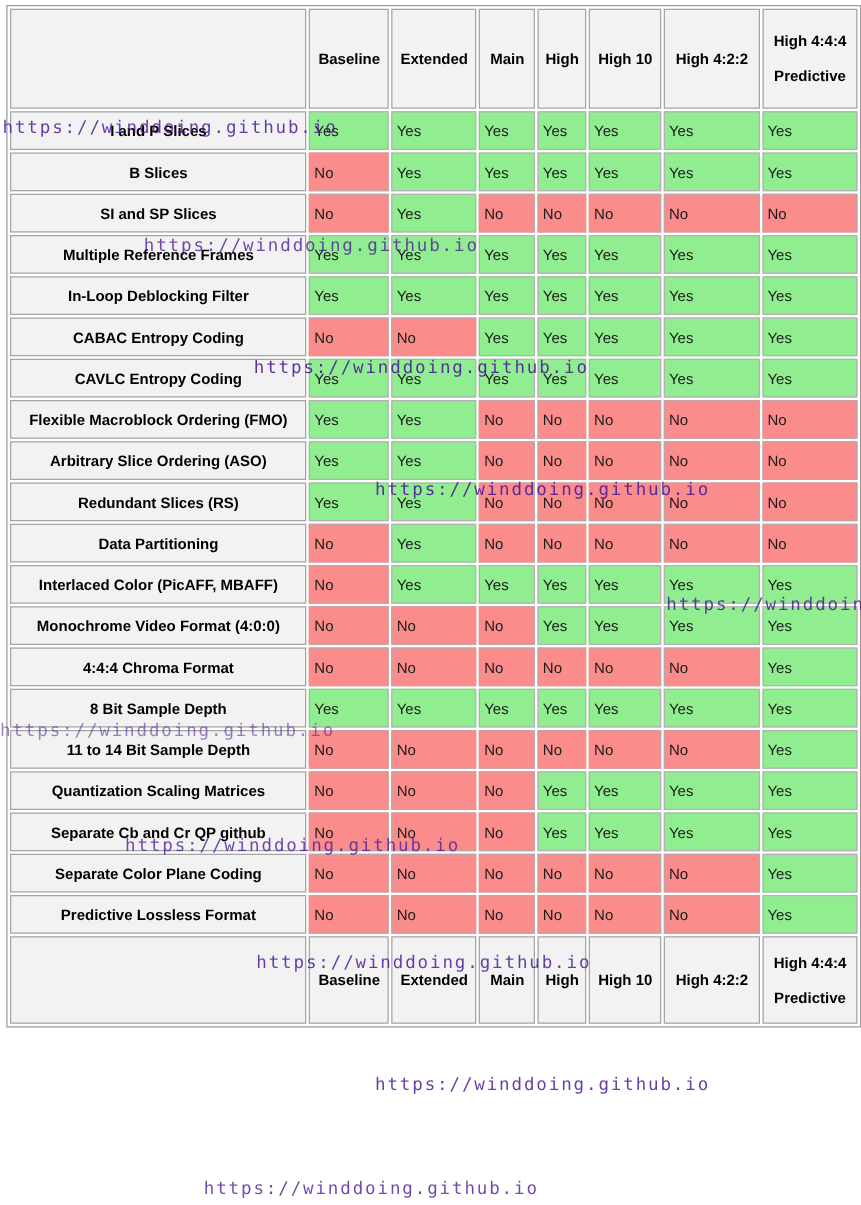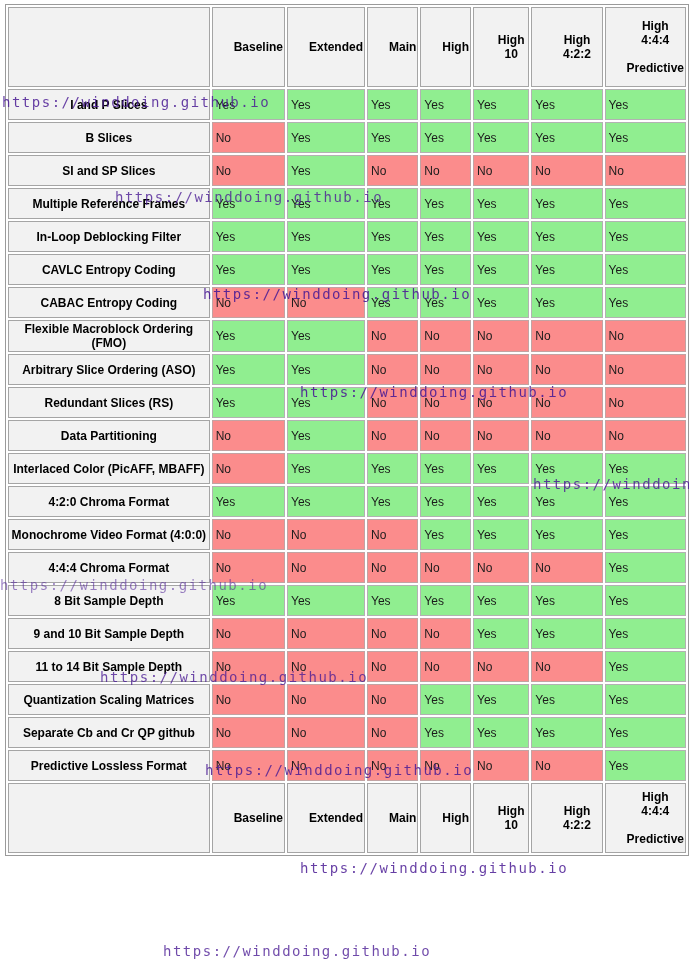--- a/index.html
+++ b/index.html
@@ -23,21 +23,20 @@
     overflow:hidden;
   }
   td.corner{background:var(--hdr-bg,#f4f4f4);}
   td.hdr{
     background:var(--hdr-bg,#f2f2f2);
     color:#000;
     font-weight:bold;
     font-size:12px;
     text-align:center;
     vertical-align:middle;
-    padding-left:21px;
   }
   td.hdr .l2{margin-top:14px;}
   td.feat{
     background:var(--hdr-bg,#f2f2f2);
     color:#000;
     font-weight:bold;
     font-size:12px;
     text-align:center;
     vertical-align:middle;
     height:16px;
@@ -150,40 +149,40 @@
           <td class="feat">In-Loop Deblocking Filter</td>
           <td class="val yes">Yes</td>
           <td class="val yes">Yes</td>
           <td class="val yes">Yes</td>
           <td class="val yes">Yes</td>
           <td class="val yes">Yes</td>
           <td class="val yes">Yes</td>
           <td class="val yes">Yes</td>
         </tr>
         <tr>
+          <td class="feat">CABAC Entropy Coding</td>
+          <td class="val no">No</td>
+          <td class="val no">No</td>
+          <td class="val yes">Yes</td>
+          <td class="val yes">Yes</td>
+          <td class="val yes">Yes</td>
+          <td class="val yes">Yes</td>
+          <td class="val yes">Yes</td>
+        </tr>
+        <tr>
           <td class="feat">CAVLC Entropy Coding</td>
           <td class="val yes">Yes</td>
           <td class="val yes">Yes</td>
           <td class="val yes">Yes</td>
           <td class="val yes">Yes</td>
           <td class="val yes">Yes</td>
           <td class="val yes">Yes</td>
           <td class="val yes">Yes</td>
         </tr>
         <tr>
-          <td class="feat">CABAC Entropy Coding</td>
-          <td class="val no">No</td>
-          <td class="val no">No</td>
-          <td class="val yes">Yes</td>
-          <td class="val yes">Yes</td>
-          <td class="val yes">Yes</td>
-          <td class="val yes">Yes</td>
-          <td class="val yes">Yes</td>
-        </tr>
-        <tr>
           <td class="feat">Flexible Macroblock Ordering (FMO)</td>
           <td class="val yes">Yes</td>
           <td class="val yes">Yes</td>
           <td class="val no">No</td>
           <td class="val no">No</td>
           <td class="val no">No</td>
           <td class="val no">No</td>
           <td class="val no">No</td>
         </tr>
         <tr>
@@ -220,30 +219,20 @@
           <td class="feat">Interlaced Color (PicAFF, MBAFF)</td>
           <td class="val no">No</td>
           <td class="val yes">Yes</td>
           <td class="val yes">Yes</td>
           <td class="val yes">Yes</td>
           <td class="val yes">Yes</td>
           <td class="val yes">Yes</td>
           <td class="val yes">Yes</td>
         </tr>
         <tr>
-          <td class="feat">4:2:0 Chroma Format</td>
-          <td class="val yes">Yes</td>
-          <td class="val yes">Yes</td>
-          <td class="val yes">Yes</td>
-          <td class="val yes">Yes</td>
-          <td class="val yes">Yes</td>
-          <td class="val yes">Yes</td>
-          <td class="val yes">Yes</td>
-        </tr>
-        <tr>
           <td class="feat">Monochrome Video Format (4:0:0)</td>
           <td class="val no">No</td>
           <td class="val no">No</td>
           <td class="val no">No</td>
           <td class="val yes">Yes</td>
           <td class="val yes">Yes</td>
           <td class="val yes">Yes</td>
           <td class="val yes">Yes</td>
         </tr>
         <tr>
@@ -260,30 +249,20 @@
           <td class="feat">8 Bit Sample Depth</td>
           <td class="val yes">Yes</td>
           <td class="val yes">Yes</td>
           <td class="val yes">Yes</td>
           <td class="val yes">Yes</td>
           <td class="val yes">Yes</td>
           <td class="val yes">Yes</td>
           <td class="val yes">Yes</td>
         </tr>
         <tr>
-          <td class="feat">9 and 10 Bit Sample Depth</td>
-          <td class="val no">No</td>
-          <td class="val no">No</td>
-          <td class="val no">No</td>
-          <td class="val no">No</td>
-          <td class="val yes">Yes</td>
-          <td class="val yes">Yes</td>
-          <td class="val yes">Yes</td>
-        </tr>
-        <tr>
           <td class="feat">11 to 14 Bit Sample Depth</td>
           <td class="val no">No</td>
           <td class="val no">No</td>
           <td class="val no">No</td>
           <td class="val no">No</td>
           <td class="val no">No</td>
           <td class="val no">No</td>
           <td class="val yes">Yes</td>
         </tr>
         <tr>
@@ -297,20 +276,30 @@
           <td class="val yes">Yes</td>
         </tr>
         <tr>
           <td class="feat">Separate Cb and Cr QP github</td>
           <td class="val no">No</td>
           <td class="val no">No</td>
           <td class="val no">No</td>
           <td class="val yes">Yes</td>
           <td class="val yes">Yes</td>
           <td class="val yes">Yes</td>
+          <td class="val yes">Yes</td>
+        </tr>
+        <tr>
+          <td class="feat">Separate Color Plane Coding</td>
+          <td class="val no">No</td>
+          <td class="val no">No</td>
+          <td class="val no">No</td>
+          <td class="val no">No</td>
+          <td class="val no">No</td>
+          <td class="val no">No</td>
           <td class="val yes">Yes</td>
         </tr>
         <tr>
           <td class="feat">Predictive Lossless Format</td>
           <td class="val no">No</td>
           <td class="val no">No</td>
           <td class="val no">No</td>
           <td class="val no">No</td>
           <td class="val no">No</td>
           <td class="val no">No</td>

